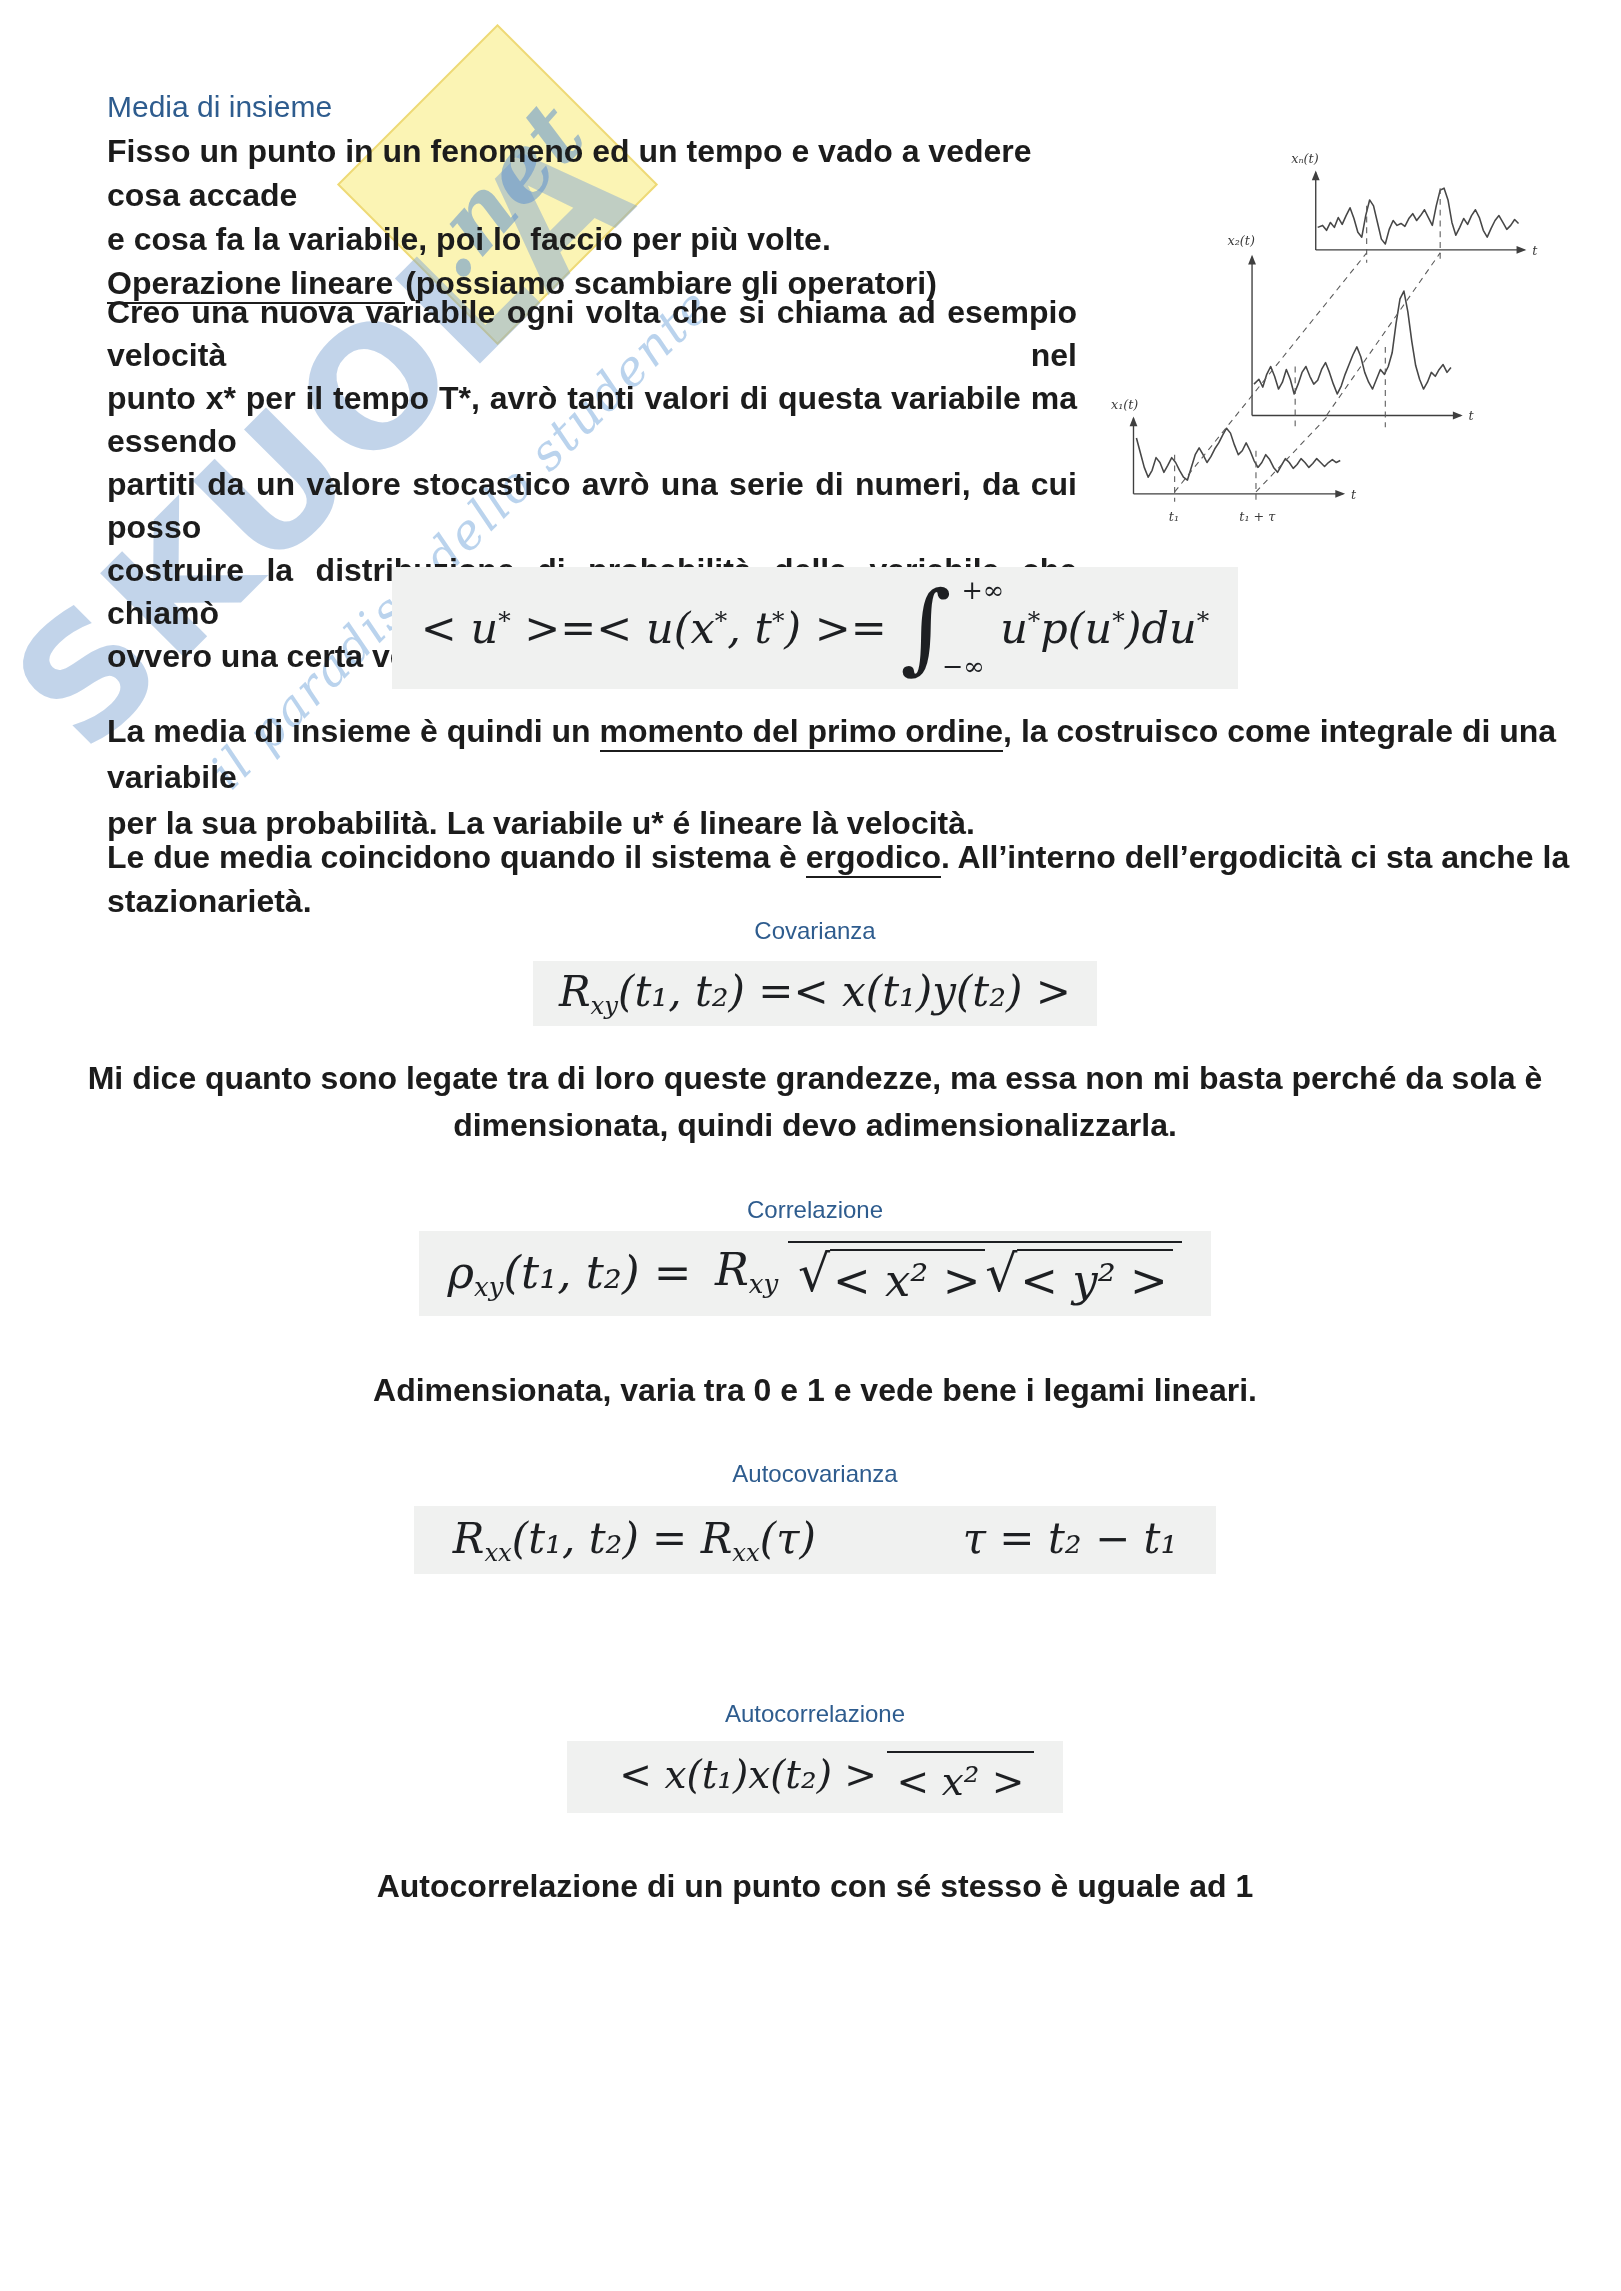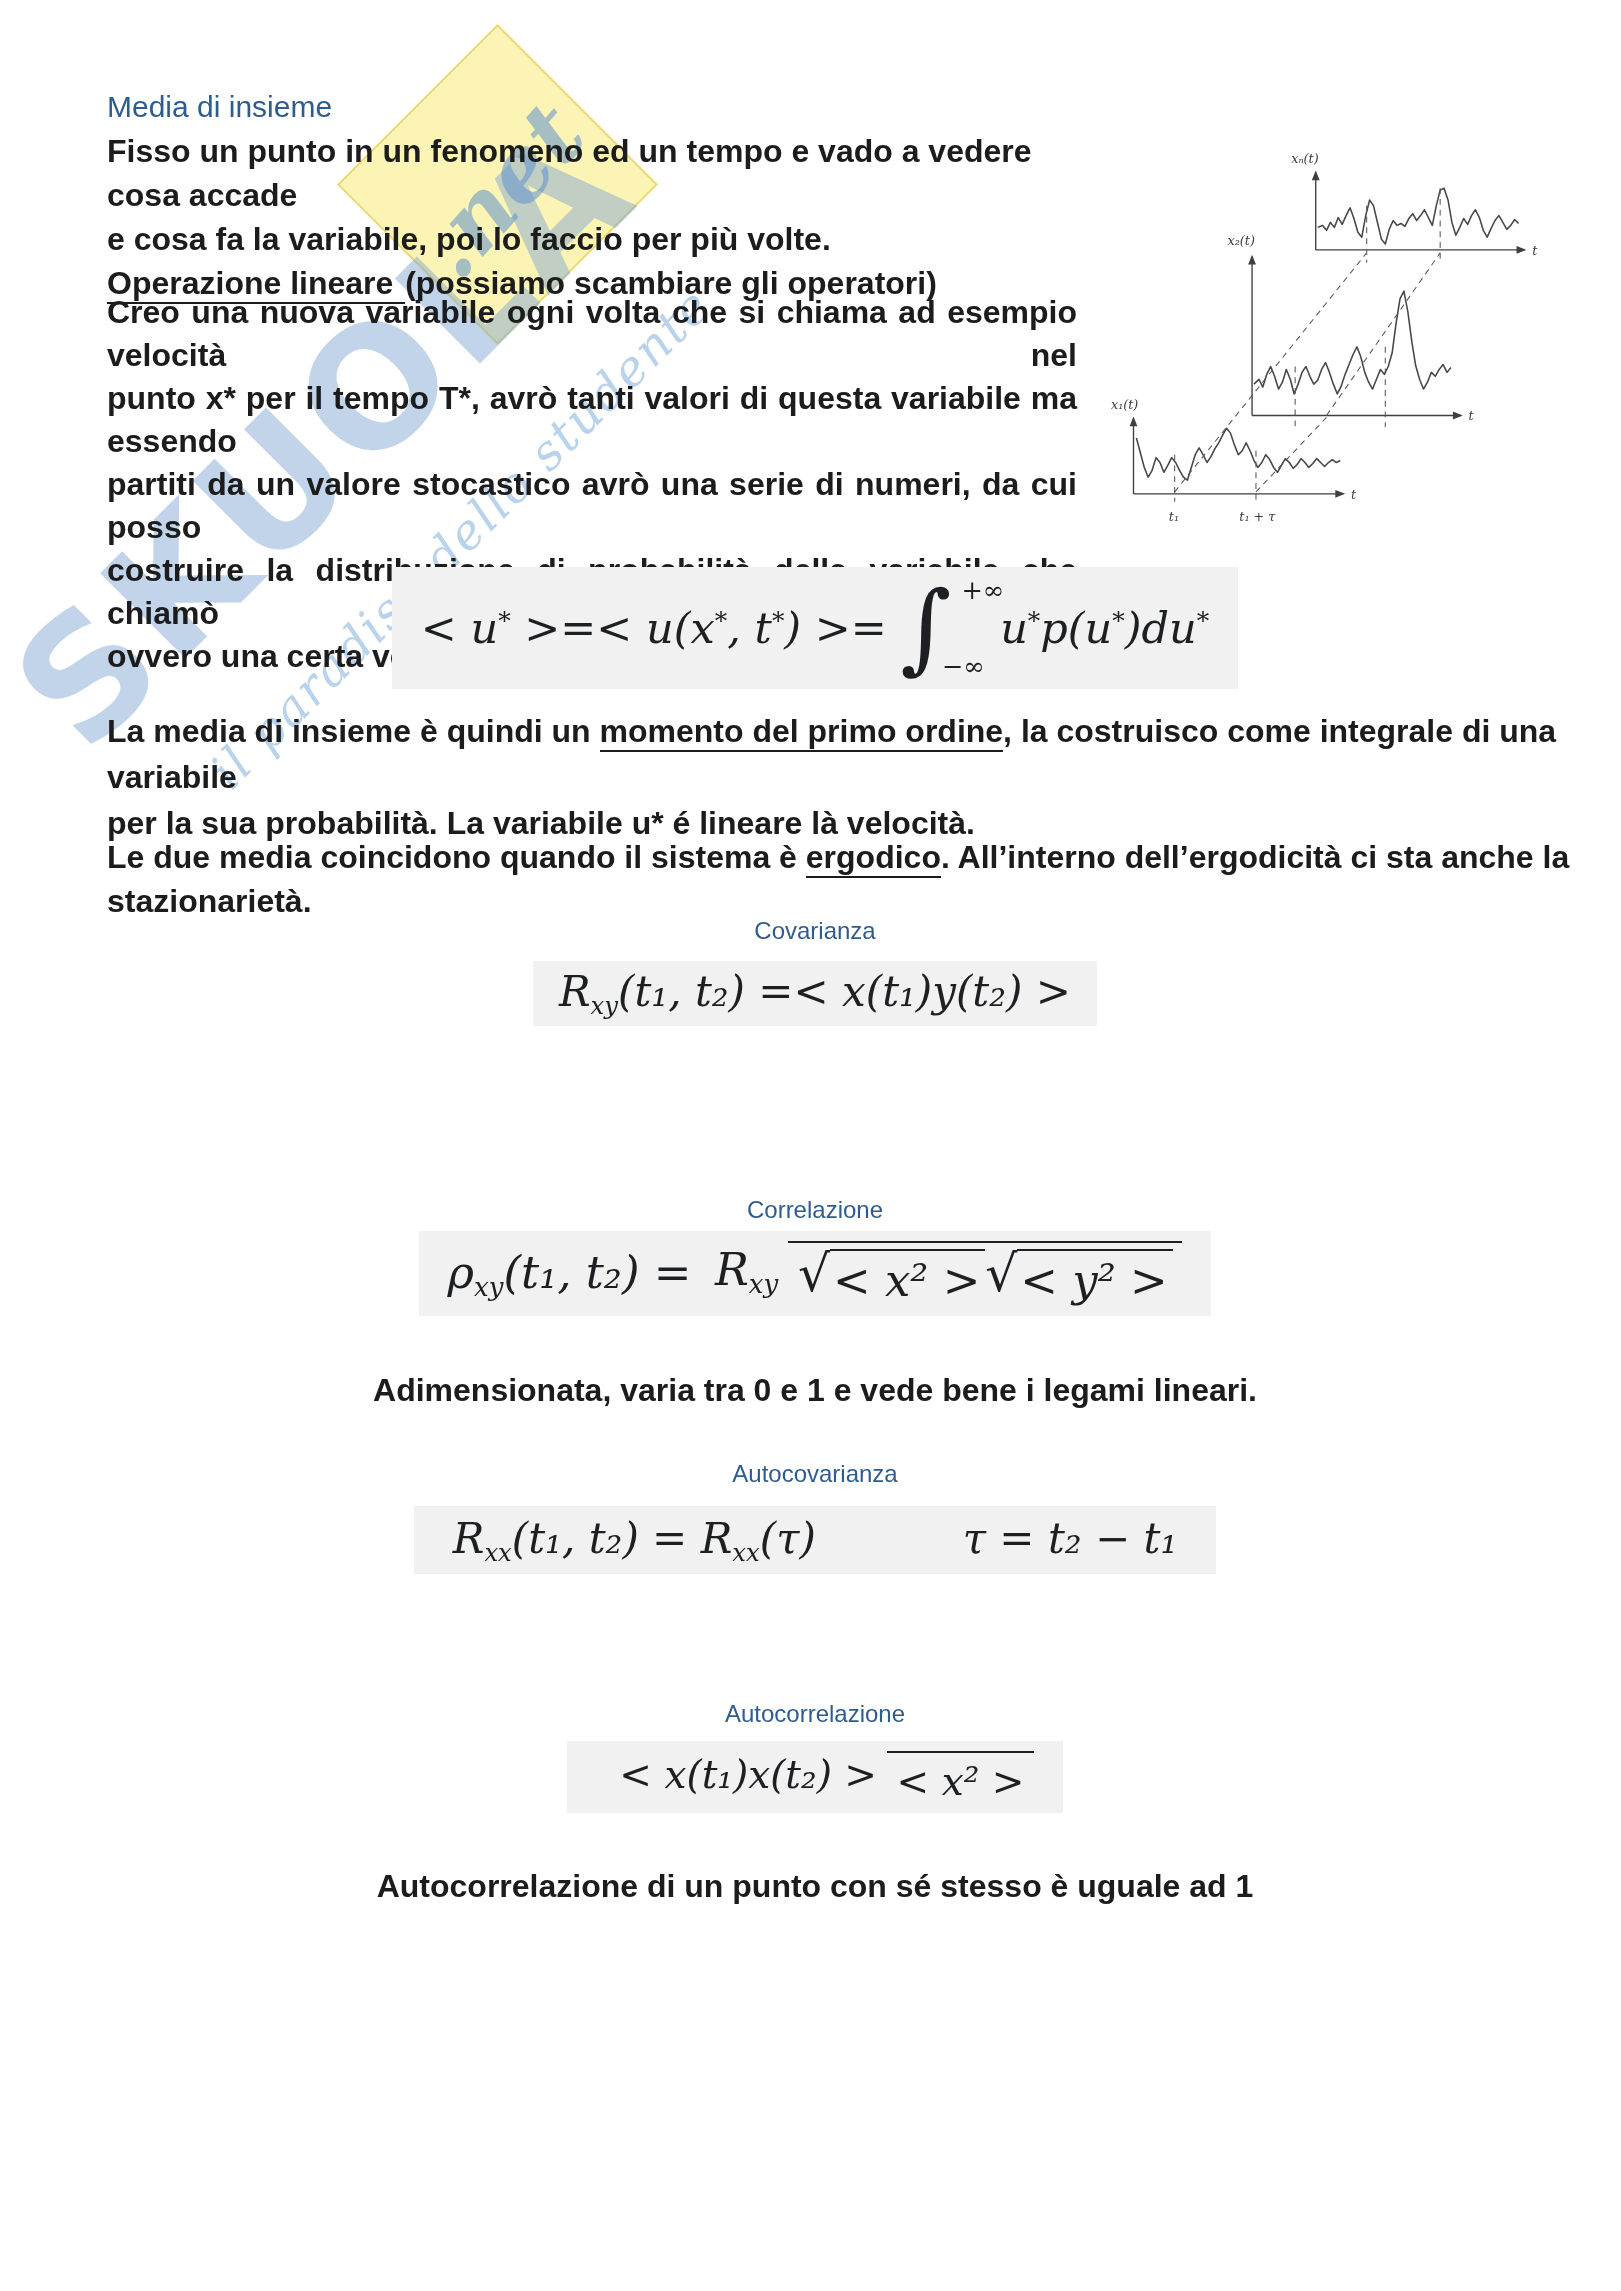--- a/index.html
+++ b/index.html
@@ -178,20 +178,24 @@
     <div class="abs body-text" style="left:98px; top:835px; width:1470px;">
       <span>Le due media coincidono quando il sistema è </span><span class="u">ergodico</span><span>. All’interno dell’ergodicità ci sta anche la stazionarietà.</span>
     </div>
 
     <div class="abs h2" style="top:917px;">Covarianza</div>
     <div class="fwrap" style="top:961px;">
       <div class="fpanel" style="padding:5.9px 25.5px; font-size:42px;">
         <span>R</span><span class="msub">xy</span><span>(t₁, t₂) =&lt; x(t₁)y(t₂) &gt;</span>
       </div>
     </div>
+    <div class="abs body-text centerline" style="top:1055px; line-height:47px;">
+      <div>Mi dice quanto sono legate tra di loro queste grandezze, ma essa non mi basta perché da sola è</div>
+      <div>dimensionata, quindi devo adimensionalizzarla.</div>
+    </div>
 
     <div class="abs h2" style="top:1196px;">Correlazione</div>
     <div class="fwrap" style="top:1231px;">
       <div class="fpanel" style="padding:9.8px 29px; font-size:45px;">
         <span class="frow">
           <span>
             <span>ρ</span><span class="msub">xy</span><span>(t₁, t₂) =</span>
           </span>
           <span class="frac">
             <span class="num">

